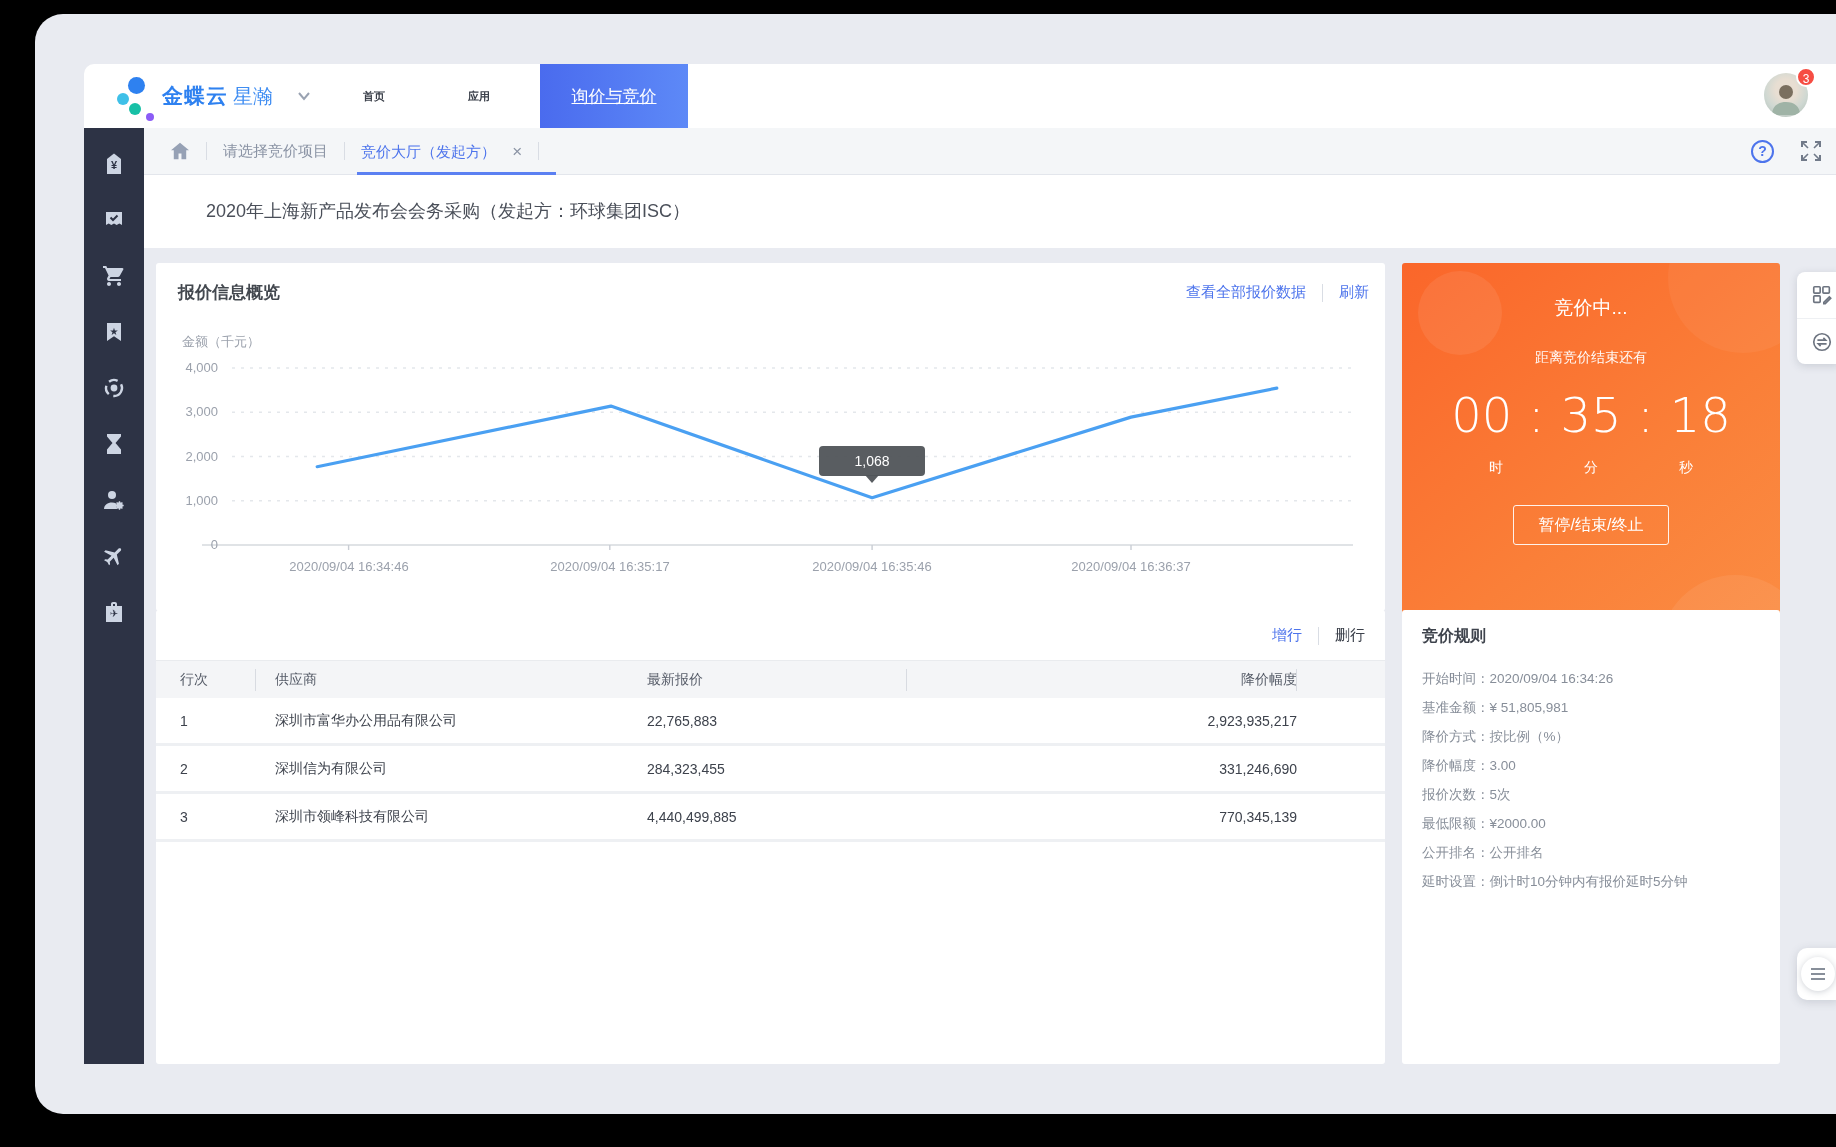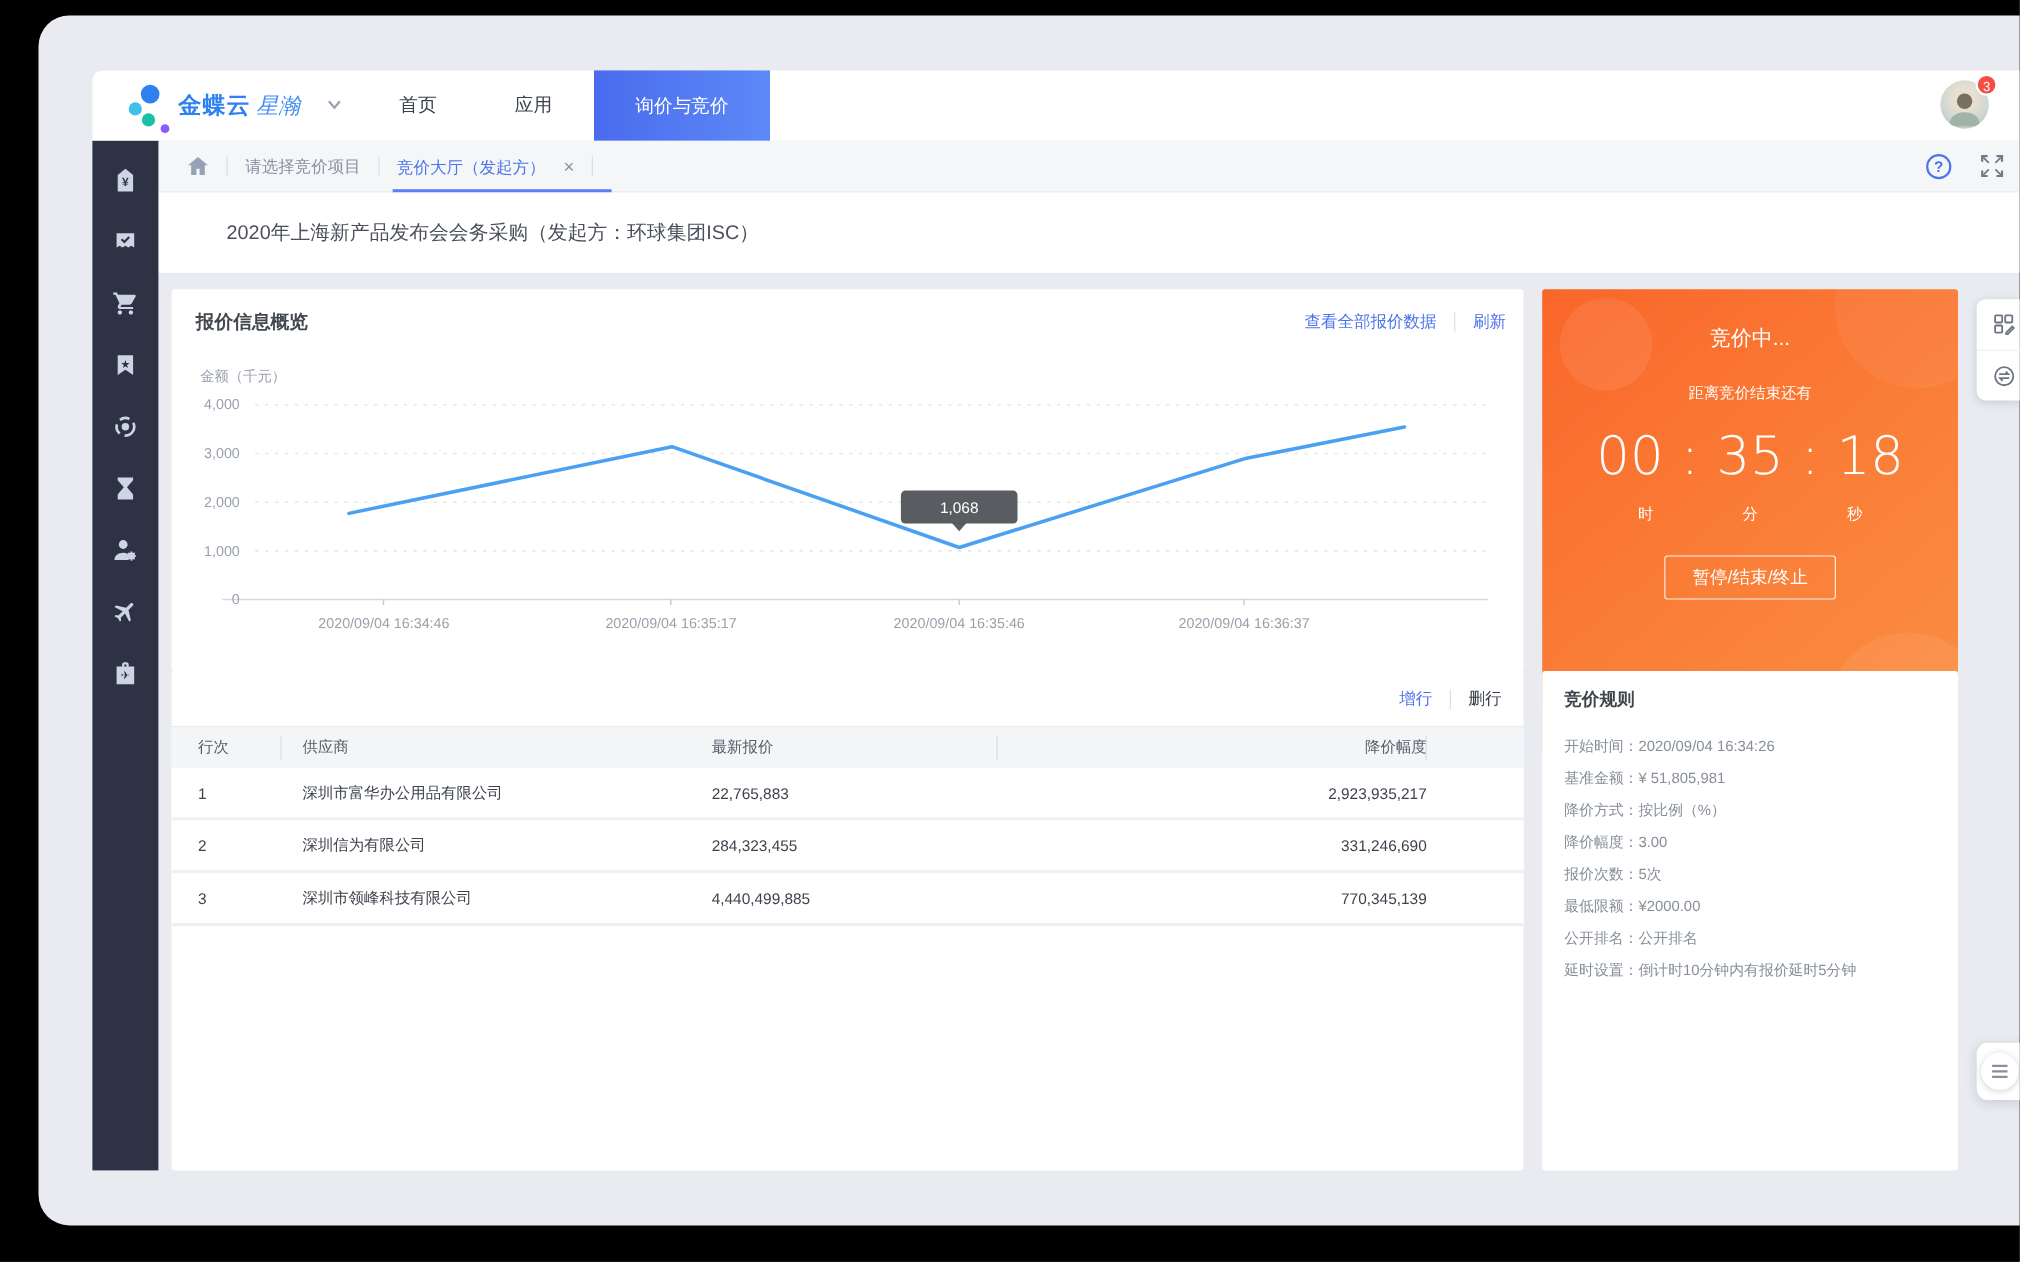--- a/index.html
+++ b/index.html
@@ -12,28 +12,28 @@
   .navbar { position:absolute; left:49px; top:50px; right:0; height:64px; background:#fff;
     border-radius:10px 0 0 0; }
   .logo { position:absolute; left:26px; top:0; height:64px; display:flex; align-items:center; }
   .logo-dots { position:relative; width:44px; height:50px; }
   .dot { position:absolute; border-radius:50%; }
   .dot-blue  { width:17px; height:17px; background:#2e81f0; left:18px; top:6px; }
   .dot-cyan  { width:12px; height:12px; background:#3fc0e8; left:7px;  top:22px; }
   .dot-teal  { width:12px; height:12px; background:#17c0a6; left:19px; top:32px; }
   .dot-purple{ width:8px;  height:8px;  background:#8b5cf6; left:36px; top:42px; }
   .logo-text-bold  { font-size:21px; font-weight:bold; color:#2e81f0; margin-left:8px; letter-spacing:1px; }
-  .logo-text-light { font-size:20px; color:#3f8df2; margin-left:5px; font-style:italic; }
+  .logo-text-light { font-size:20px; color:#3f8df2; margin-left:5px; }
   .logo-chevron { margin-left:24px; color:#9aa3b2; }
-  .nav-item { position:absolute; top:0; height:64px; line-height:64px; font-size:17px; color:#3c414b; cursor:pointer; }
+  .nav-item { position:absolute; top:0; height:64px; line-height:64px; font-size:11px; color:#3c414b; cursor:pointer;font-weight:bold; }
   .nav-item.n1 { left:279px; }
   .nav-item.n2 { left:384px; }
-  .nav-active { position:absolute; left:456px; top:0; width:160px; height:64px;
+  .nav-active { position:absolute; left:456px; top:0; width:148px; height:64px;
     background:linear-gradient(90deg,#4a6bee,#5d89f7); color:#fff; font-size:17px;
-    display:flex; align-items:center; justify-content:center; cursor:pointer; }
+    display:flex; align-items:center; justify-content:center; cursor:pointer;text-decoration:underline; }
   .avatar-wrap { position:absolute; left:1680px; top:9px; width:46px; height:46px; cursor:pointer; }
   .avatar { width:44px; height:44px; border-radius:50%;
     background:radial-gradient(circle at 50% 38%, #e8ded2 0 30%, #cfd8d2 60%, #aebcb4 100%); overflow:hidden; position:relative; }
   .avatar svg { position:absolute; left:6px; top:8px; }
   .badge { position:absolute; right:-6px; top:-6px; min-width:20px; height:20px; border-radius:10px;
     background:#f64d43; color:#fff; font-size:12px; line-height:20px; text-align:center; border:2px solid #fff; }
 
   
   .crumbbar { position:absolute; left:109px; top:114px; right:0; height:47px; background:#f4f6f8;
     border-bottom:1px solid #e3e6ec; display:flex; align-items:center; }

